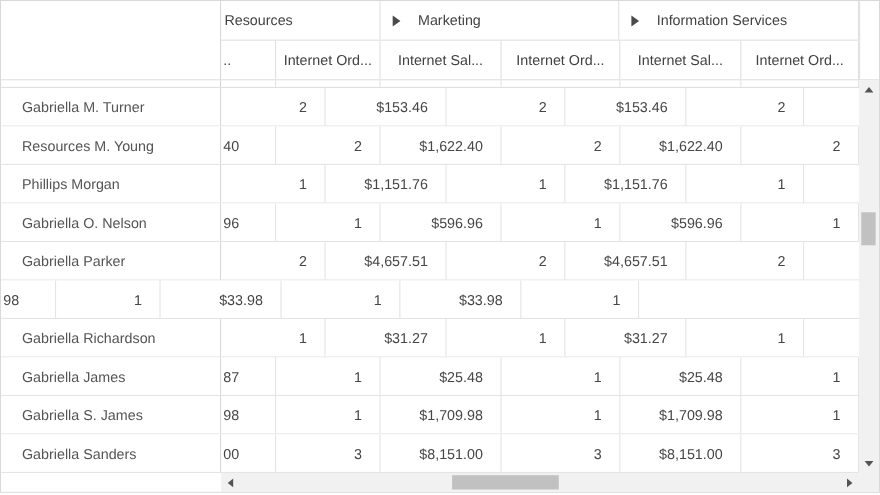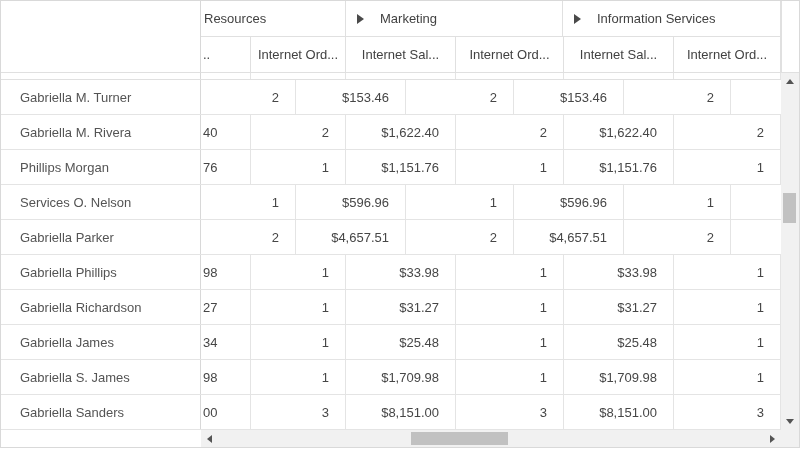--- a/index.html
+++ b/index.html
@@ -123,74 +123,72 @@
       <div class="rows">
           <div class="row">
             <div class="name-cell">Gabriella M. Turner</div>
             <div class="cell c1">2</div>
             <div class="cell c2">$153.46</div>
             <div class="cell c3">2</div>
             <div class="cell c4">$153.46</div>
             <div class="cell c5">2</div>
           </div>
           <div class="row">
-            <div class="name-cell">Gabriella M. Rivera</div>
+            <div class="name-cell">Resources M. Young</div>
             <div class="cell c0 frag">40</div>
             <div class="cell c1">2</div>
             <div class="cell c2">$1,622.40</div>
             <div class="cell c3">2</div>
             <div class="cell c4">$1,622.40</div>
             <div class="cell c5">2</div>
           </div>
           <div class="row">
             <div class="name-cell">Phillips Morgan</div>
-            <div class="cell c0 frag">76</div>
             <div class="cell c1">1</div>
             <div class="cell c2">$1,151.76</div>
             <div class="cell c3">1</div>
             <div class="cell c4">$1,151.76</div>
             <div class="cell c5">1</div>
           </div>
           <div class="row">
-            <div class="name-cell">Services O. Nelson</div>
+            <div class="name-cell">Gabriella O. Nelson</div>
+            <div class="cell c0 frag">96</div>
             <div class="cell c1">1</div>
             <div class="cell c2">$596.96</div>
             <div class="cell c3">1</div>
             <div class="cell c4">$596.96</div>
             <div class="cell c5">1</div>
           </div>
           <div class="row">
             <div class="name-cell">Gabriella Parker</div>
             <div class="cell c1">2</div>
             <div class="cell c2">$4,657.51</div>
             <div class="cell c3">2</div>
             <div class="cell c4">$4,657.51</div>
             <div class="cell c5">2</div>
           </div>
           <div class="row">
-            <div class="name-cell">Gabriella Phillips</div>
             <div class="cell c0 frag">98</div>
             <div class="cell c1">1</div>
             <div class="cell c2">$33.98</div>
             <div class="cell c3">1</div>
             <div class="cell c4">$33.98</div>
             <div class="cell c5">1</div>
           </div>
           <div class="row">
             <div class="name-cell">Gabriella Richardson</div>
-            <div class="cell c0 frag">27</div>
             <div class="cell c1">1</div>
             <div class="cell c2">$31.27</div>
             <div class="cell c3">1</div>
             <div class="cell c4">$31.27</div>
             <div class="cell c5">1</div>
           </div>
           <div class="row">
             <div class="name-cell">Gabriella James</div>
-            <div class="cell c0 frag">34</div>
+            <div class="cell c0 frag">87</div>
             <div class="cell c1">1</div>
             <div class="cell c2">$25.48</div>
             <div class="cell c3">1</div>
             <div class="cell c4">$25.48</div>
             <div class="cell c5">1</div>
           </div>
           <div class="row">
             <div class="name-cell">Gabriella S. James</div>
             <div class="cell c0 frag">98</div>
             <div class="cell c1">1</div>

